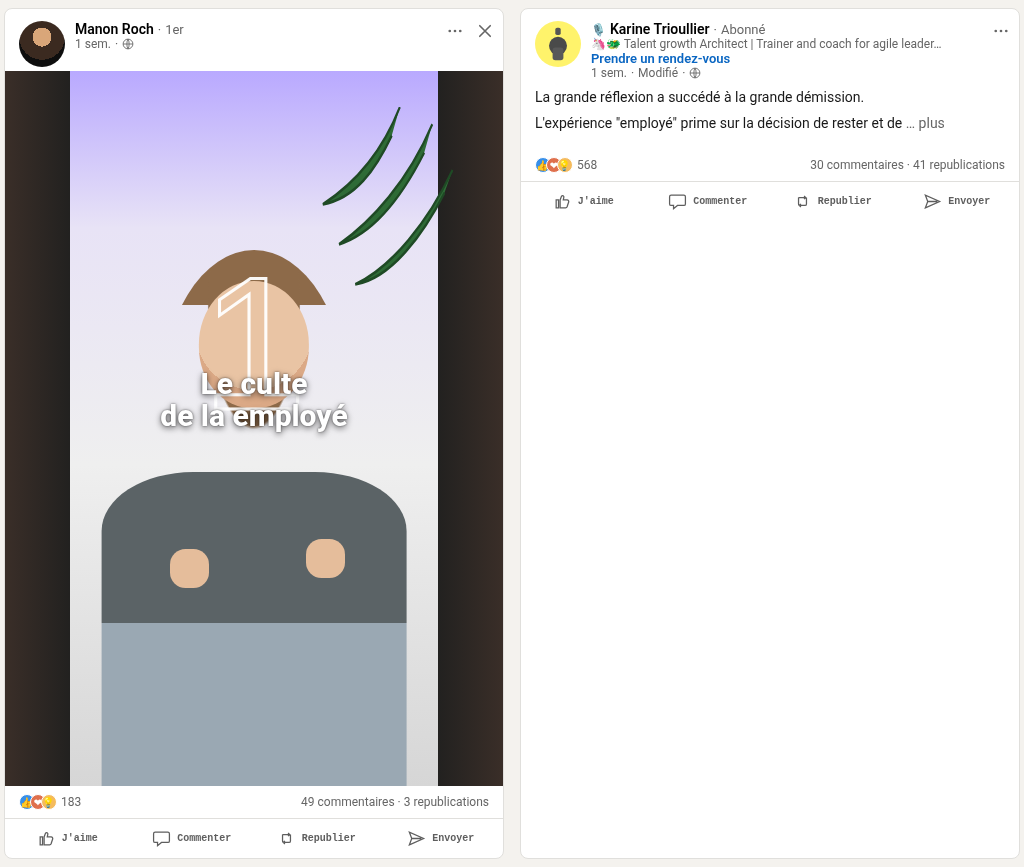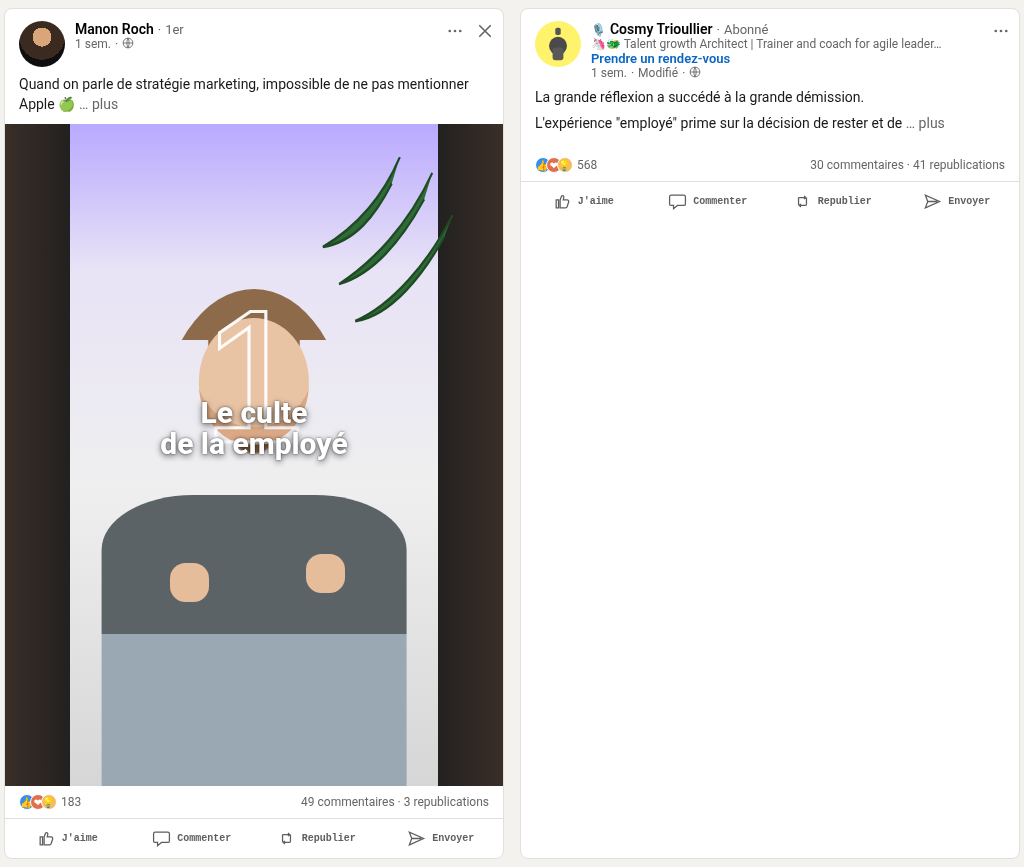--- a/index.html
+++ b/index.html
@@ -41,21 +41,21 @@
   .author-block { flex: 1; min-width: 0; }
   .author-line1 { display: flex; align-items: baseline; gap: 4px; }
   .author-name { font-weight: 600; font-size: 14px; color: #000; }
   .author-badge, .author-sep { font-size: 13px; color: #666; }
   .author-sub {
     font-size: 12px; color: #666;
     white-space: nowrap; overflow: hidden; text-overflow: ellipsis;
     max-width: 100%;
   }
   .cta-link { font-size: 13px; color: #0a66c2; font-weight: 600; }
-  .meta-line { font-size: 12px; color: #666; display: flex; align-items: flex-start; gap: 4px; }
+  .meta-line { font-size: 12px; color: #666; display: flex; align-items: center; gap: 4px; }
   .header-actions { display: flex; gap: 10px; align-items: center; margin-left: auto; }
   .icon-btn { width: 20px; height: 20px; display: flex; align-items: center; justify-content: center; color: #666; cursor: pointer; }
   .icon-btn svg { width: 18px; height: 18px; fill: currentColor; }
 
   .post-text {
     padding: 4px 14px 10px 14px;
     font-size: 14px;
     color: rgba(0,0,0,0.9);
     line-height: 1.4;
   }
@@ -231,24 +231,20 @@
           </svg>
         </span>
       <span class="icon-btn">
           <svg viewBox="0 0 24 24">
             <path d="M5 5l14 14M19 5L5 19" stroke="#666" stroke-width="2.2" stroke-linecap="round"></path>
           </svg>
         </span>
     </div>
   </header>
 
-  <div class="post-text">
-    <span>Quand on parle de stratégie marketing, impossible de ne pas mentionner Apple 🍏</span>
-    <span class="more">… plus</span>
-  </div>
 
   <div class="video-area">
     <div class="side-blur l"></div>
     <div class="side-blur r"></div>
     <div class="video-frame-1">
       <svg class="plant" viewBox="0 0 100 100" preserveAspectRatio="none">
           <path d="M70 0 C60 18 45 28 32 34 48 32 58 22 66 10 M86 6 C74 26 56 40 40 48 58 44 72 30 82 16 M96 22 C84 40 66 56 48 62 66 60 82 44 92 30" fill="#2e6b36" stroke="#1f4a25" stroke-width="1"></path>
         </svg>
       <div class="person-1">
         <div class="hair"></div>
@@ -314,21 +310,21 @@
     <div class="avatar avatar-2">
       <svg viewBox="0 0 40 40">
           <rect x="17" y="2" width="6" height="8" rx="2" fill="#555"></rect>
           <circle cx="20" cy="22" r="10" fill="#4a4a4a"></circle>
           <rect x="14" y="24" width="12" height="14" rx="3" fill="#595959"></rect>
         </svg>
     </div>
     <div class="author-block">
       <div class="author-line1">
         <span style="font-size:12px;">🎙️</span>
-        <span class="author-name">Cosmy Trioullier</span>
+        <span class="author-name">Karine Trioullier</span>
         <span class="author-sep"> · </span>
         <span class="author-badge">Abonné</span>
       </div>
       <div class="author-sub">🦄🐲 Talent growth Architect | Trainer and coach for agile leader…</div>
       <div class="cta-link">Prendre un rendez-vous</div>
       <div class="meta-line">
         <span>1 sem.</span>
         <span> · </span>
         <span>Modifié</span>
         <span> · </span>

